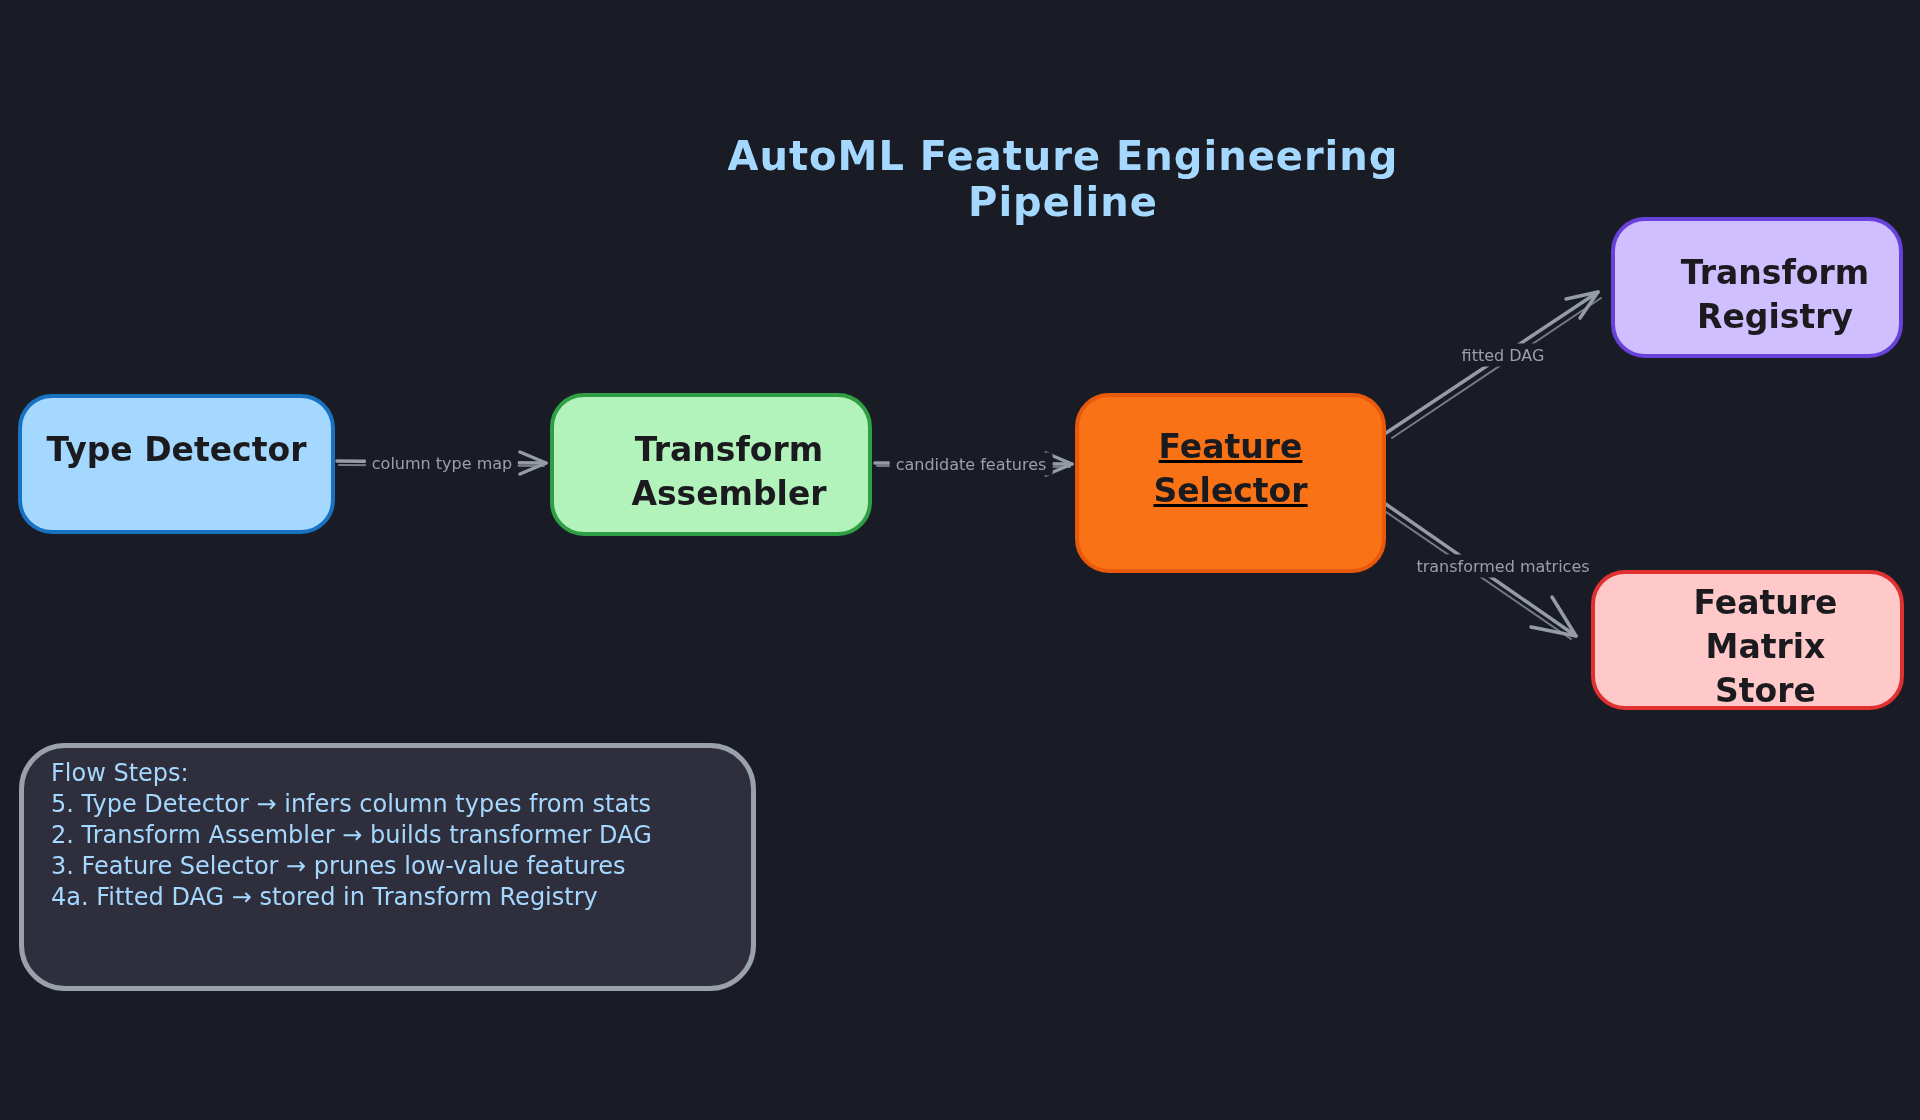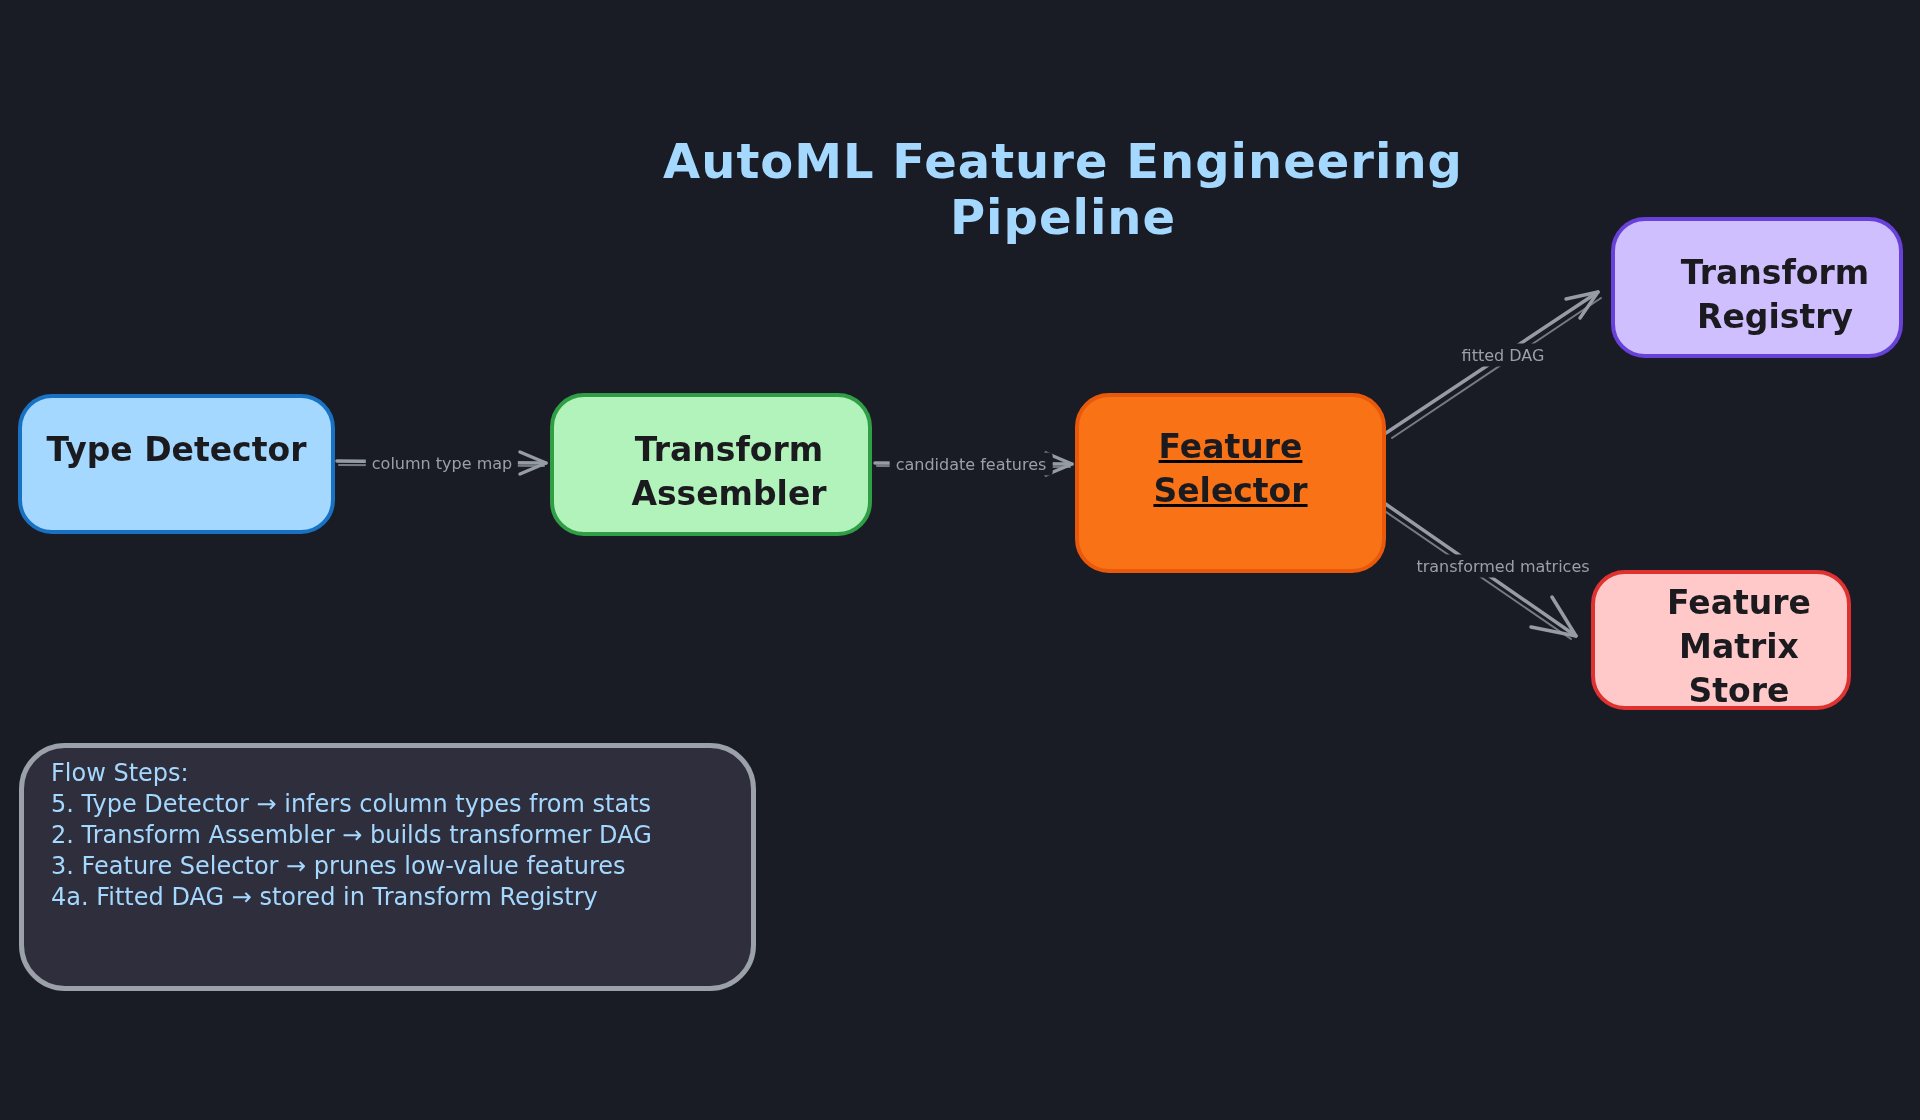--- a/index.html
+++ b/index.html
@@ -23,21 +23,21 @@
   }
   .shaft.thin { stroke-width: 2; opacity: 0.75; }
   .head {
     stroke: var(--edge_stroke, #969ca3);
     stroke-width: 3.5; fill: none;
     stroke-linecap: round; stroke-linejoin: round;
   }
   .diagram-title {
     position: absolute; left: 663px; top: 133px; width: 800px;
     text-align: center;
-    font-size: 48px; font-weight: 600; letter-spacing: 1px;
+    font-size: 40px; font-weight: 600; letter-spacing: 1px;
     color: var(--title_text, #a5d8ff);
   }
   .node {
     position: absolute;
     box-sizing: border-box;
     border: 4.5px solid #888;
     border-radius: 34px;
     display: flex; align-items: center; justify-content: center;
     text-align: center;
   }
@@ -119,21 +119,21 @@
 
   <div class="node one-line" style="left: 1075px; top: 393px; width: 311px; height: 180px; background: #f97316; border-color: rgb(232, 89, 12); text-decoration: underline;">
     <span class="node-label">Feature Selector</span>
   </div>
 
   <div class="node two-line" style="left: 1611px; top: 217px; width: 292px; height: 141px; background: rgb(208, 191, 255); border-color: rgb(103, 65, 217);">
     <span class="node-label">Transform
 Registry</span>
   </div>
 
-  <div class="node two-line" style="left: 1591px; top: 570px; width: 260px; height: 140px; background: rgb(255, 201, 201); border-color: rgb(224, 49, 49);">
+  <div class="node two-line" style="left: 1591px; top: 570px; width: 313px; height: 140px; background: rgb(255, 201, 201); border-color: rgb(224, 49, 49);">
     <span class="node-label">Feature Matrix
 Store</span>
   </div>
 
   <div class="edge-label" style="left:442px; top:463px;">column type map</div>
   <div class="edge-label" style="left:971px; top:464px;">candidate features</div>
   <div class="edge-label" style="left:1503px; top:355px;">fitted DAG</div>
   <div class="edge-label" style="left:1503px; top:566px;">transformed matrices</div>
 
   <div class="note-box">

